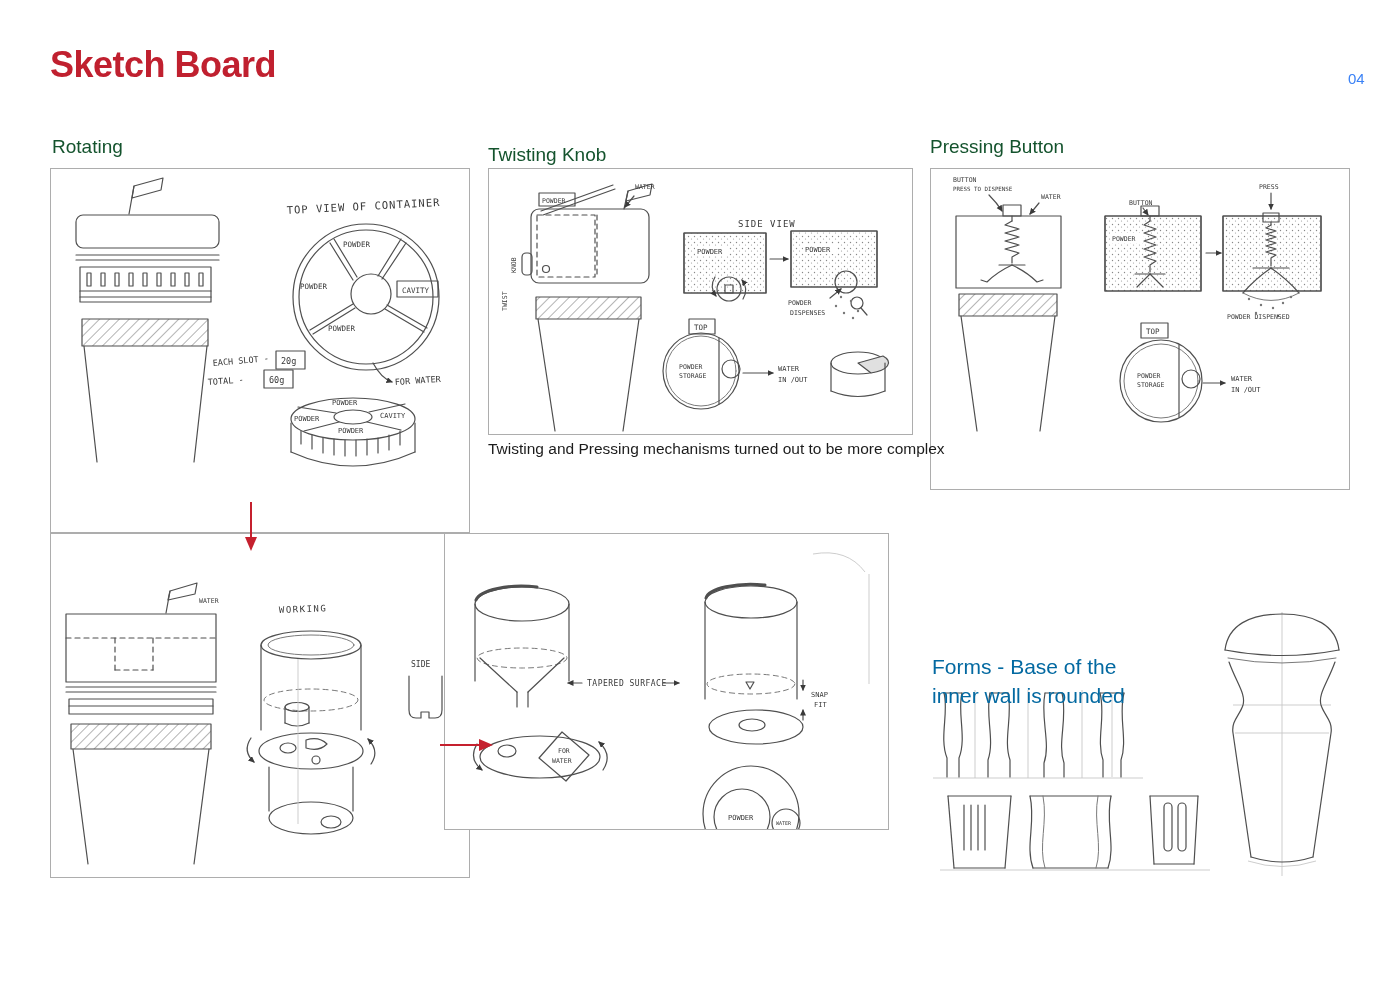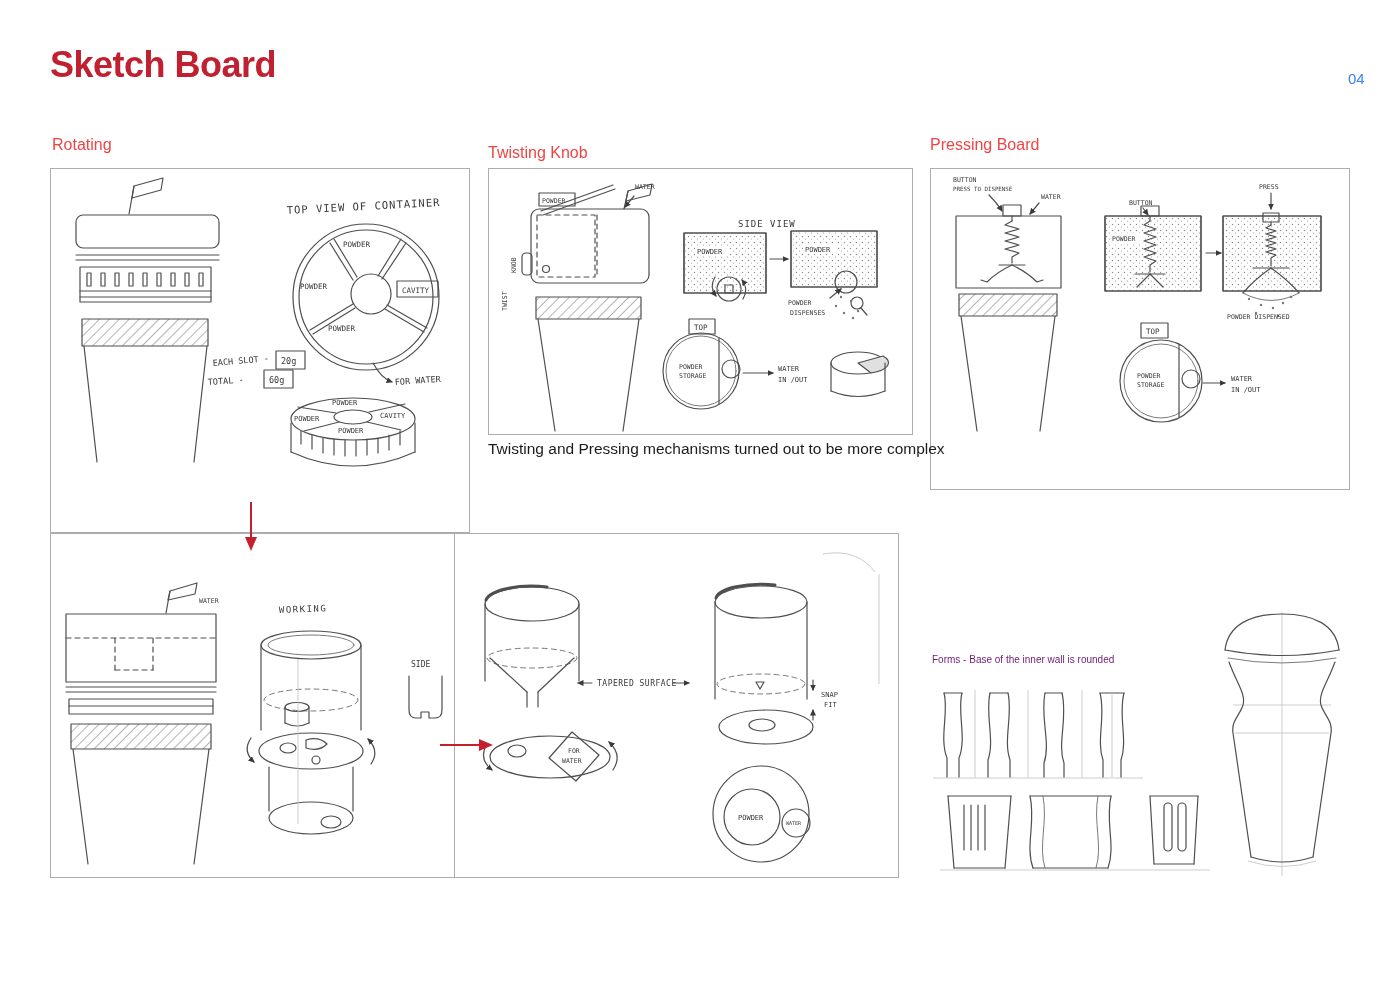--- a/index.html
+++ b/index.html
@@ -1,42 +1,42 @@
 <!DOCTYPE html>
 <html><head>
 <meta charset="utf-8">
 <style>
   html,body { margin:0; padding:0; background:#ffffff; }
   body { width:1400px; height:990px; position:relative; font-family:"Liberation Sans", sans-serif; overflow:hidden; }
   .abs { position:absolute; }
   .title { left:50px; top:44px; font-size:36px; font-weight:700; letter-spacing:-0.5px; color:#c0202f; }
   .pagenum { left:1348px; top:30px; font-size:15px; color:#3b82f6;margin-top:40px; }
-  .seclab { font-size:16px; color:#ef4444; }
+  .seclab { font-size:19px; color:#14532d; }
   .panel { position:absolute; border:1px solid #adadad; box-sizing:border-box; overflow:hidden; background:#fff; }
   .caption { left:488px; top:440px; width:862px; font-size:15.5px; color:#1c1c1c; }
-  .formsnote { left:932px; top:653px; width:218px; font-size:10px; line-height:1.38; color:#701a75; }
+  .formsnote { left:932px; top:653px; width:218px; font-size:21px; line-height:1.38; color:#0369a1; }
   svg { display:block; }
   .ink { stroke:#4f4f4f; stroke-width:1.2; fill:none; stroke-linecap:round; stroke-linejoin:round; }
   .mid { stroke:#7a7a7a; stroke-width:1; fill:none; stroke-linecap:round; }
   .lt  { stroke:#c7c7c7; stroke-width:0.9; fill:none; }
   .dsh { stroke-dasharray:5 4; }
   .hnd { font-family:"DejaVu Sans Mono", monospace; fill:#383838; stroke:none; }
   .plate { fill:#ffffff; stroke:none; }
   .red { stroke:#c5202e; stroke-width:2; fill:none; }
   .redf { fill:#c5202e; stroke:none; }
 </style>
 </head>
 <body>
 
 <div class="abs title">Sketch Board</div>
 <div class="abs pagenum">04</div>
 
 <div class="abs seclab" style="left:52px;top:136px">Rotating</div>
 <div class="abs seclab" style="left:488px;top:144px">Twisting Knob</div>
-<div class="abs seclab" style="left:930px;top:136px">Pressing Board</div>
+<div class="abs seclab" style="left:930px;top:136px">Pressing Button</div>
 
 <div class="panel" style="left:50px;top:168px;width:420px;height:365px">
 <svg width="420" height="365" viewBox="0 0 420 365">
   <defs>
     <pattern id="hatch1" width="7" height="7" patternUnits="userSpaceOnUse" patternTransform="rotate(45)">
           <line x1="0" y1="0" x2="0" y2="7" stroke="#6a6a6a" stroke-width="1"></line>
         </pattern>
     <marker id="arr1" markerWidth="8" markerHeight="8" refX="5.5" refY="3" orient="auto" markerUnits="userSpaceOnUse">
           <path d="M0,0 L6.5,3 L0,6 Z" fill="#3a3a3a"></path>
         </marker>
@@ -364,21 +364,21 @@
     </g>
     <path class="lt" d="M247,125 V290"></path>
   </g>
   <g>
     <text class="hnd" x="360" y="133" font-size="8">SIDE</text>
     <path class="ink" d="M358,142 V176 Q358,184 365,184 H370 V178 H378 V184 H384 Q391,184 391,176 V142"></path>
   </g>
 </svg>
 </div>
 
-<div class="panel" style="left:454px;top:533px;width:445px;height:345px">
+<div class="panel" style="left:444px;top:533px;width:445px;height:297px">
 <svg width="445" height="345" viewBox="0 0 445 345">
   <defs>
     <marker id="arr5" markerWidth="8" markerHeight="8" refX="5.5" refY="3" orient="auto" markerUnits="userSpaceOnUse">
           <path d="M0,0 L6.5,3 L0,6 Z" fill="#3a3a3a"></path>
         </marker>
   </defs>
   <g class="lt">
     <path d="M368,20 Q402,14 420,38"></path>
         <path d="M424,40 V150"></path>
   </g>

